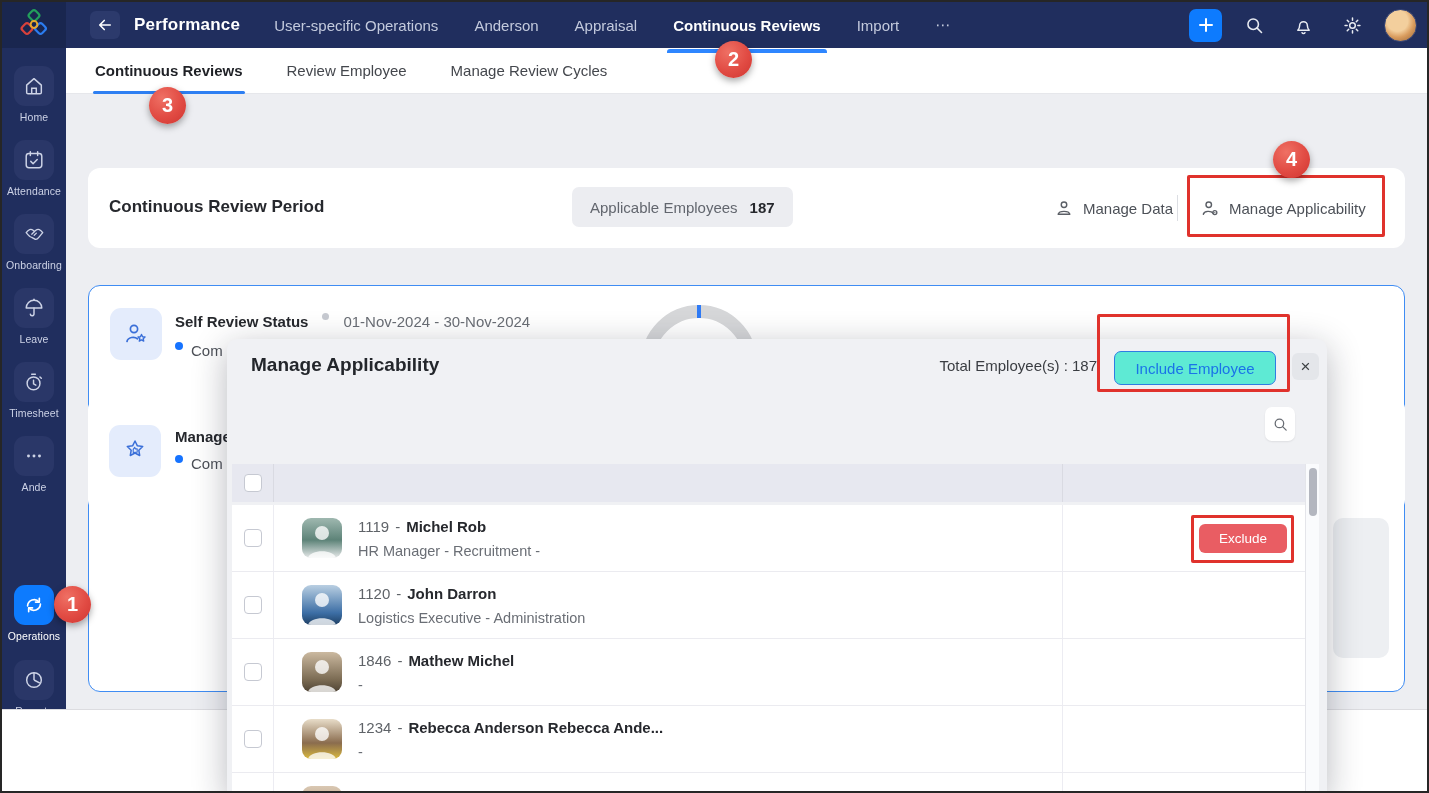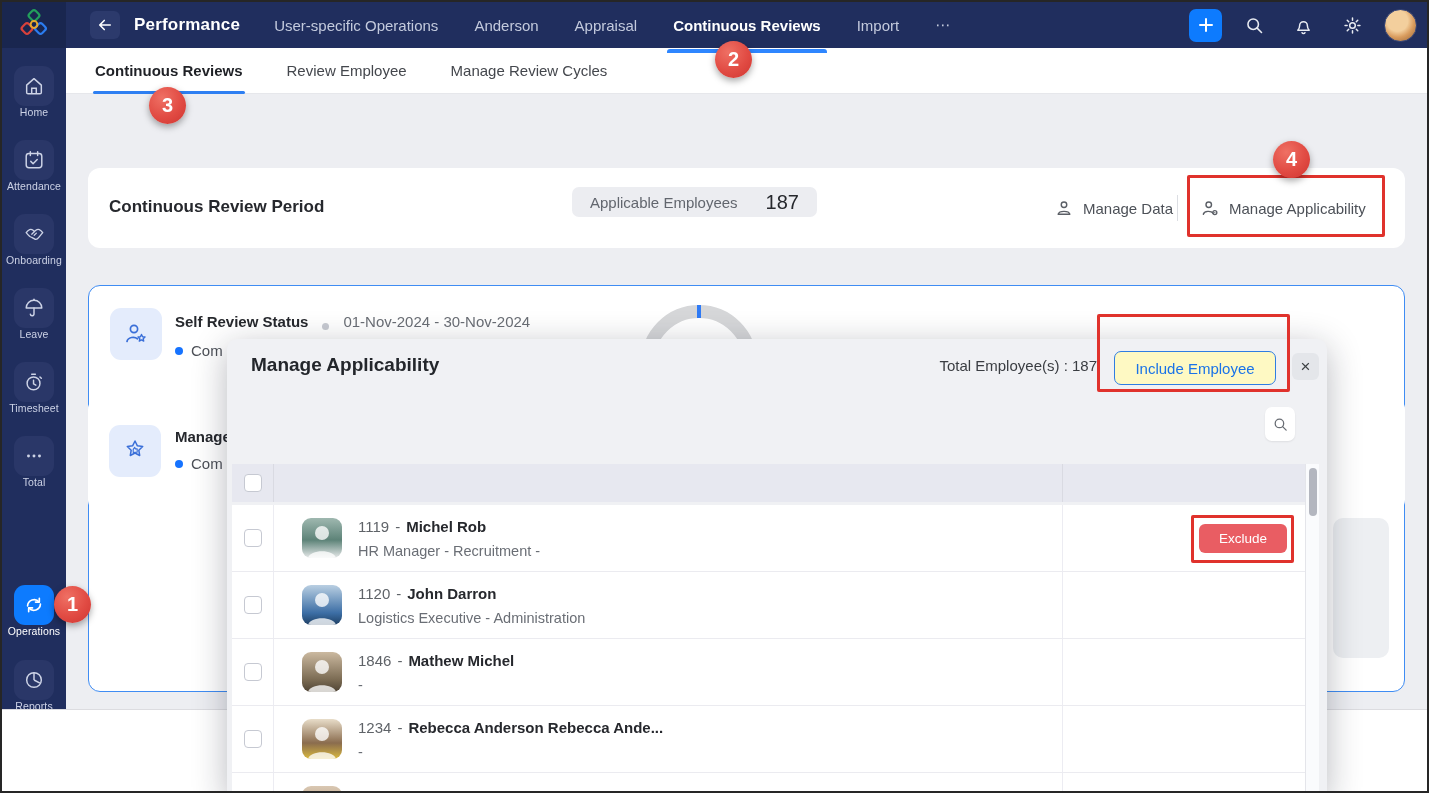--- a/index.html
+++ b/index.html
@@ -20,58 +20,58 @@
   .nav-actions{margin-left:auto;display:flex;align-items:center;gap:15px;margin-right:14px}
   .plus-btn{width:33px;height:33px;border-radius:7px;background:#0d7bfe;display:flex;align-items:center;justify-content:center;cursor:pointer}
   .nav-ico{width:34px;height:34px;display:flex;align-items:center;justify-content:center;cursor:pointer}
   .avatar-top{width:33px;height:33px;border-radius:50%;background:radial-gradient(circle at 40% 35%,#f3cf9d 0 38%,#d99c5e 60%,#8f5f35 100%);border:1px solid #3a4878;cursor:pointer}
 
   
   .sidebar{left:0;top:46px;width:64px;height:661px;background:#202e5e;z-index:2;overflow:hidden}
   .side-item{position:absolute;left:0;width:64px;text-align:center;cursor:pointer}
   .side-ico{width:40px;height:40px;margin:0 auto;border-radius:11px;background:#2a3768;display:flex;align-items:center;justify-content:center}
   .side-ico.active{background:#0d7bfe}
-  .side-label{font-size:10.5px;color:#ccd2e6;letter-spacing:.1px}
+  .side-label{margin-top:5px;font-size:10.5px;color:#ccd2e6;letter-spacing:.1px}
 
   
   .subtabs{left:64px;top:46px;width:1365px;height:46px;background:#fff;display:flex;align-items:center;gap:44px;padding-left:29px;border-bottom:1px solid #e6e7eb;z-index:2}
   .subtab{position:relative;height:46px;display:flex;align-items:center;font-size:15px;color:#44474d;cursor:pointer}
   .subtab.active{color:#1f2126;font-weight:700}
   .subtab.active::after{content:"";position:absolute;left:-2px;right:-2px;bottom:0;height:3px;background:#2e7ff2;border-radius:2px}
 
   
   .card{position:absolute;background:#fff;border-radius:12px}
   .period-card{left:86px;top:166px;width:1317px;height:80px}
   .period-title{position:absolute;left:21px;top:29px;font-size:17px;font-weight:700;color:#26282d}
-  .chip{position:absolute;left:484px;top:19px;height:30px;padding:0 18px;background:#ecedf1;border-radius:7px;display:flex;align-items:center;gap:28px}
+  .chip{position:absolute;left:484px;top:19px;height:40px;padding:0 18px;background:#ecedf1;border-radius:7px;display:flex;align-items:center;gap:12px}
   .chip-label{font-size:15px;color:#62666e}
-  .chip-value{font-size:20px;font-weight:400;color:#26282d}
+  .chip-value{font-size:15px;font-weight:700;color:#26282d}
   .pc-action{position:absolute;top:0;height:80px;display:flex;align-items:center;gap:9px;font-size:15px;color:#4d5158;cursor:pointer}
   .pc-sep{position:absolute;left:1089px;top:27px;width:1px;height:26px;background:#dcdee3}
 
   .blue-card{left:86px;top:283px;width:1317px;height:407px;border:1.5px solid #3f8cf3;overflow:hidden;cursor:pointer}
   .sec-card{left:86px;top:395px;width:1317px;height:115px}
   .ico-sq{position:absolute;width:52px;height:52px;border-radius:11px;background:#e4ecfc;display:flex;align-items:center;justify-content:center}
   .card-title{font-size:15px;font-weight:700;color:#26282d}
   .date-sep{width:7px;height:7px;border-radius:50%;background:#c7cad1}
   .date-range{font-size:15px;color:#6a6e75}
-  .status-line{position:absolute;display:flex;align-items:center;gap:8px}
+  .status-line{position:absolute;display:flex;align-items:flex-start;gap:8px}
   .status-dot{width:8px;height:8px;border-radius:50%;background:#1673ff}
   .status-text{font-size:15px;color:#4d5158}
   .donut-arc{position:absolute;left:552px;top:19px;width:116px;height:116px;border-radius:50%;border:13px solid #d6d7d9}
   .donut-tick{position:absolute;left:608px;top:19px;width:4px;height:13px;background:#2f7bf6}
   .gray-box{position:absolute;left:1244px;top:232px;width:56px;height:140px;background:#edeff2;border-radius:10px}
 
   .white-strip{left:0;top:707px;width:1429px;height:86px;background:#fff;border-top:1px solid #dcdce0;z-index:4}
 
   
   .modal{left:225px;top:337px;width:1100px;height:456px;background:#f0f1f4;border-radius:10px 10px 0 0;box-shadow:0 8px 34px rgba(20,24,40,.30);z-index:5;overflow:hidden}
   .m-title{position:absolute;left:24px;top:15px;font-size:19px;font-weight:700;color:#23262b}
   .m-total{position:absolute;right:230px;top:18px;font-size:15px;color:#3a3d42}
-  .include-btn{position:absolute;left:887px;top:12px;width:162px;height:34px;background:#fef9c3;border:1.5px solid #2f7de2;border-radius:7px;color:#1a73e8;font-size:15px;display:flex;align-items:center;justify-content:center;cursor:pointer}
+  .include-btn{position:absolute;left:887px;top:12px;width:162px;height:34px;background:#5eead4;border:1.5px solid #2f7de2;border-radius:7px;color:#1a73e8;font-size:15px;display:flex;align-items:center;justify-content:center;cursor:pointer}
   .m-close{position:absolute;left:1065px;top:14px;width:27px;height:27px;background:#e4e6ea;border-radius:6px;display:flex;align-items:center;justify-content:center;font-size:17px;color:#3c4043;cursor:pointer}
   .m-search{position:absolute;left:1038px;top:68px;width:30px;height:34px;background:#fff;border-radius:7px;display:flex;align-items:center;justify-content:center;box-shadow:0 1px 2px rgba(0,0,0,.08);cursor:pointer}
   .m-scroll-track{position:absolute;left:1078px;top:125px;width:14px;height:331px;background:#fafbfd;border-left:1px solid #e4e5ea}
   .m-scroll-thumb{position:absolute;left:3px;top:4px;width:8px;height:48px;background:#b3b6bf;border-radius:4px;cursor:pointer}
   .t-header{position:absolute;left:5px;top:125px;width:1073px;height:38px;background:#e7e8f0;display:flex}
   .t-row{position:absolute;left:5px;width:1073px;height:67px;background:#fff;border-bottom:1px solid #ebebf0;display:flex}
   .cell-check{width:42px;flex:0 0 42px;border-right:1px solid #ececf2;display:flex;align-items:center;justify-content:center}
   .cell-main{flex:1 1 auto;display:flex;align-items:center;padding-left:28px;gap:16px;overflow:hidden}
   .cell-action{width:243px;flex:0 0 243px;border-left:1px solid #ececf2;display:flex;align-items:center}
   .cbx{width:18px;height:18px;background:#fff;border:1.5px solid #c6c9d2;border-radius:4px;cursor:pointer}
@@ -201,21 +201,21 @@
       <div class="side-label">Timesheet</div>
     </div>
     <div class="side-item" style="top:388px">
       <div class="side-ico">
           <svg width="22" height="22" viewBox="0 0 24 24">
             <circle cx="6" cy="12" r="1.6" fill="#cdd3e6"></circle>
             <circle cx="12" cy="12" r="1.6" fill="#cdd3e6"></circle>
             <circle cx="18" cy="12" r="1.6" fill="#cdd3e6"></circle>
           </svg>
         </div>
-      <div class="side-label">Total</div>
+      <div class="side-label">Ande</div>
     </div>
     <div class="side-item" style="top:537px">
       <div class="side-ico active">
           <svg width="22" height="22" viewBox="0 0 24 24">
             <path d="M5 13a7.2 7.2 0 0 1 12.6-4.3" fill="none" stroke="#fff" stroke-width="1.8" stroke-linecap="round"></path>
             <path d="M19 11a7.2 7.2 0 0 1-12.6 4.3" fill="none" stroke="#fff" stroke-width="1.8" stroke-linecap="round"></path>
             <path d="M17.8 4.6v4.2h-4.2" fill="none" stroke="#fff" stroke-width="1.8" stroke-linecap="round" stroke-linejoin="round"></path>
             <path d="M6.2 19.4v-4.2h4.2" fill="none" stroke="#fff" stroke-width="1.8" stroke-linecap="round" stroke-linejoin="round"></path>
           </svg>
         </div>
@@ -264,21 +264,21 @@
   </div>
 
   <div class="card blue-card">
     <div class="ico-sq" style="left:21px;top:22px">
       <svg width="28" height="28" viewBox="0 0 28 28">
           <circle cx="12" cy="9" r="3.6" fill="none" stroke="#3a6fd8" stroke-width="1.7"></circle>
           <path d="M5 21.5c.8-4.4 7.5-5.3 10.5-2.7" fill="none" stroke="#3a6fd8" stroke-width="1.7" stroke-linecap="round"></path>
           <path d="M19.5 14.5l1.1 2.2 2.4.3-1.8 1.7.5 2.4-2.2-1.2-2.2 1.2.5-2.4-1.8-1.7 2.4-.3z" fill="none" stroke="#3a6fd8" stroke-width="1.4" stroke-linejoin="round"></path>
         </svg>
     </div>
-    <div style="position:absolute;left:86px;top:27px;display:flex;align-items:flex-end;gap:14px">
+    <div style="position:absolute;left:86px;top:27px;display:flex;align-items:flex-start;gap:14px">
       <span class="card-title">Self Review Status</span>
       <span class="date-sep"></span>
       <span class="date-range">01-Nov-2024 - 30-Nov-2024</span>
     </div>
     <div class="status-line" style="left:86px;top:56px">
       <span class="status-dot"></span>
       <span class="status-text">Com</span>
     </div>
     <div class="donut-arc"></div>
     <div class="donut-tick"></div>

